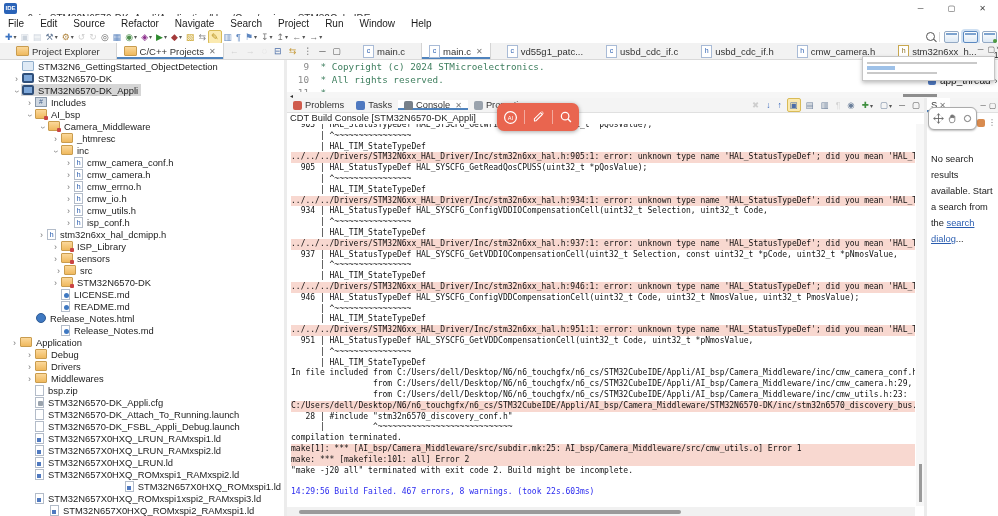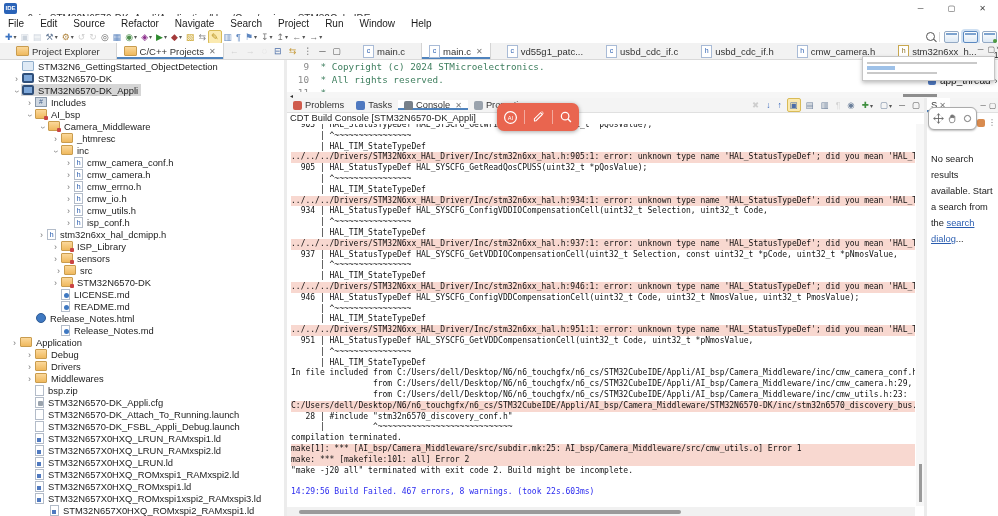--- a/index.html
+++ b/index.html
@@ -669,21 +669,21 @@
     </div>
 
     <div class="trow" style="padding-left: 17px;">
       <span class="arrow none"></span>
       <span class="cell">
         <span class="ti ld-file-icon"></span>
         <span>STM32N657X0HXQ_ROMxspi1_RAMxspi2.ld</span>
       </span>
     </div>
 
-    <div class="trow" style="padding-left: 17px;">
+    <div class="trow" style="padding-left: 17px; justify-content: space-between;">
       <span class="arrow none"></span>
       <span class="cell">
         <span class="ti ld-file-icon"></span>
         <span>STM32N657X0HXQ_ROMxspi1.ld</span>
       </span>
     </div>
 
     <div class="trow" style="padding-left: 17px;">
       <span class="arrow none"></span>
       <span class="cell">

